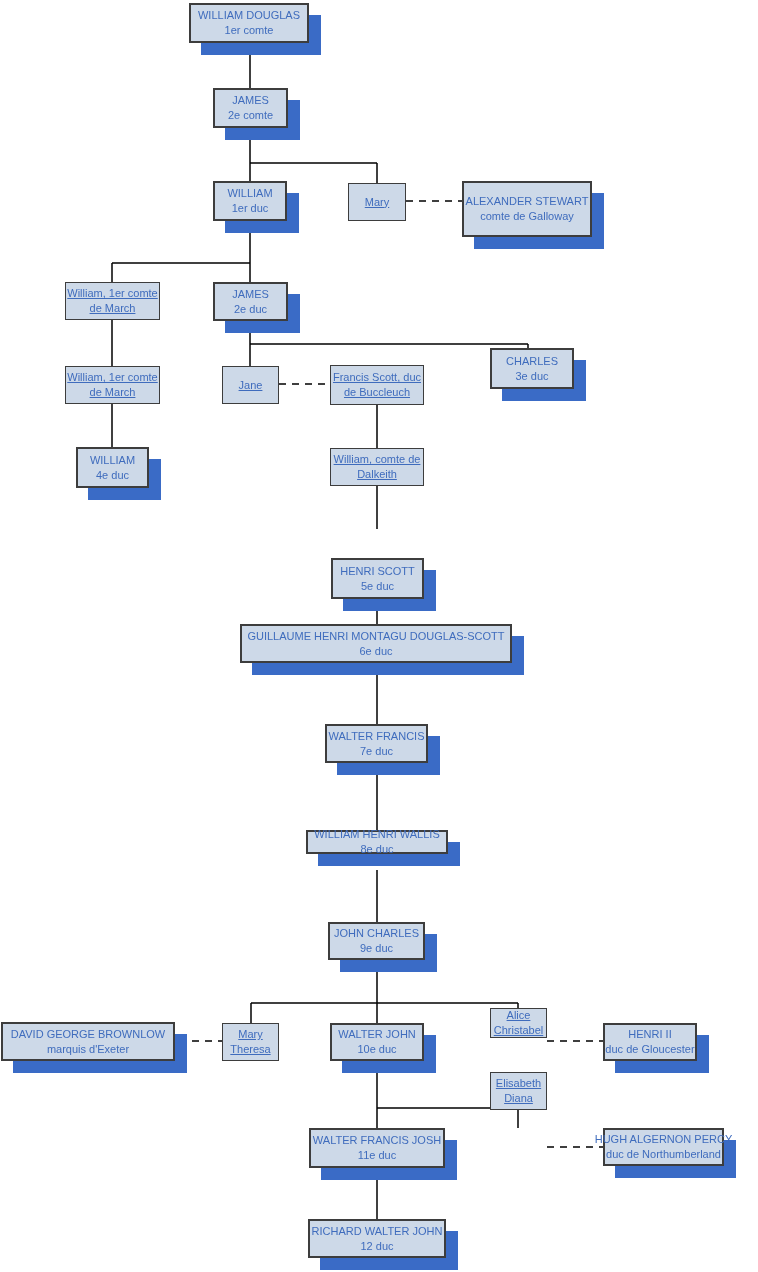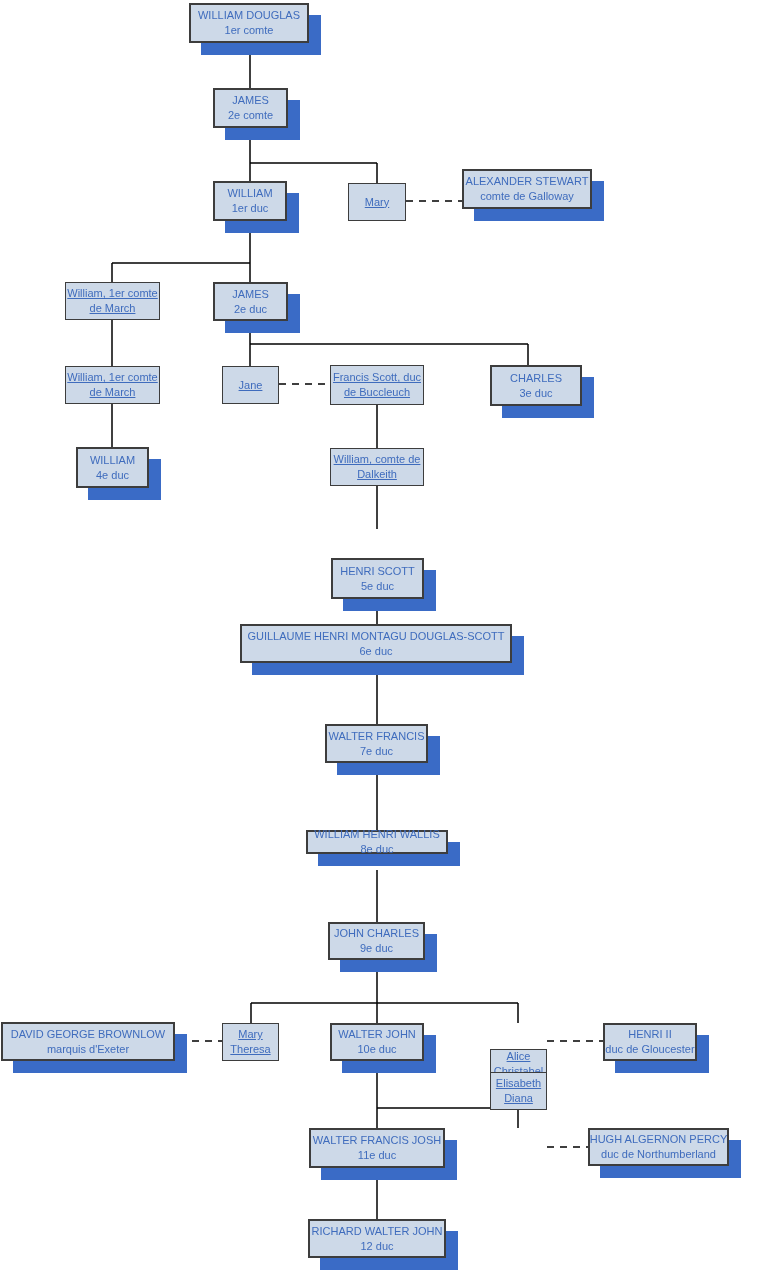--- a/index.html
+++ b/index.html
@@ -92,21 +92,21 @@
   <div class="node shadow" style="left:213px;top:181px;width:74px;height:40px">
       <span>WILLIAM</span>
       <span>1er duc</span>
     </div>
 
   <div class="node plain" style="left:348px;top:183px;width:58px;height:38px">
       <span>Mary</span>
       <span></span>
     </div>
 
-  <div class="node shadow" style="left:462px;top:169px;width:130px;height:40px">
+  <div class="node shadow" style="left:462px;top:181px;width:130px;height:56px">
       <span>ALEXANDER STEWART</span>
       <span>comte de Galloway</span>
     </div>
 
   <div class="node plain" style="left:65px;top:282px;width:95px;height:38px">
       <span>William, 1er comte</span>
       <span>de March</span>
     </div>
 
   <div class="node shadow" style="left:213px;top:282px;width:75px;height:39px">
@@ -122,21 +122,21 @@
   <div class="node plain" style="left:222px;top:366px;width:57px;height:38px">
       <span>Jane</span>
       <span></span>
     </div>
 
   <div class="node plain" style="left:330px;top:365px;width:94px;height:40px">
       <span>Francis Scott, duc</span>
       <span>de Buccleuch</span>
     </div>
 
-  <div class="node shadow" style="left:490px;top:365px;width:92px;height:41px">
+  <div class="node shadow" style="left:490px;top:348px;width:84px;height:41px">
       <span>CHARLES</span>
       <span>3e duc</span>
     </div>
 
   <div class="node shadow" style="left:76px;top:447px;width:73px;height:41px">
       <span>WILLIAM</span>
       <span>4e duc</span>
     </div>
 
   <div class="node plain" style="left:330px;top:448px;width:94px;height:38px">
@@ -177,41 +177,41 @@
   <div class="node plain" style="left:222px;top:1023px;width:57px;height:38px">
       <span>Mary</span>
       <span>Theresa</span>
     </div>
 
   <div class="node shadow" style="left:330px;top:1023px;width:94px;height:38px">
       <span>WALTER JOHN</span>
       <span>10e duc</span>
     </div>
 
-  <div class="node plain" style="left:490px;top:1049px;width:57px;height:30px">
+  <div class="node plain" style="left:490px;top:1008px;width:57px;height:30px">
       <span>Alice</span>
       <span>Christabel</span>
     </div>
 
   <div class="node shadow" style="left:603px;top:1023px;width:94px;height:38px">
       <span>HENRI II</span>
       <span>duc de Gloucester</span>
     </div>
 
   <div class="node shadow" style="left:309px;top:1128px;width:136px;height:40px">
       <span>WALTER FRANCIS JOSH</span>
       <span>11e duc</span>
     </div>
 
   <div class="node plain" style="left:490px;top:1072px;width:57px;height:38px">
       <span>Elisabeth</span>
       <span>Diana</span>
     </div>
 
-  <div class="node shadow" style="left:588px;top:1128px;width:141px;height:38px">
+  <div class="node shadow" style="left:603px;top:1128px;width:121px;height:38px">
       <span>HUGH ALGERNON PERCY</span>
       <span>duc de Northumberland</span>
     </div>
 
   <div class="node shadow" style="left:308px;top:1219px;width:138px;height:39px">
       <span>RICHARD WALTER JOHN</span>
       <span>12 duc</span>
     </div>
 
 </div>

